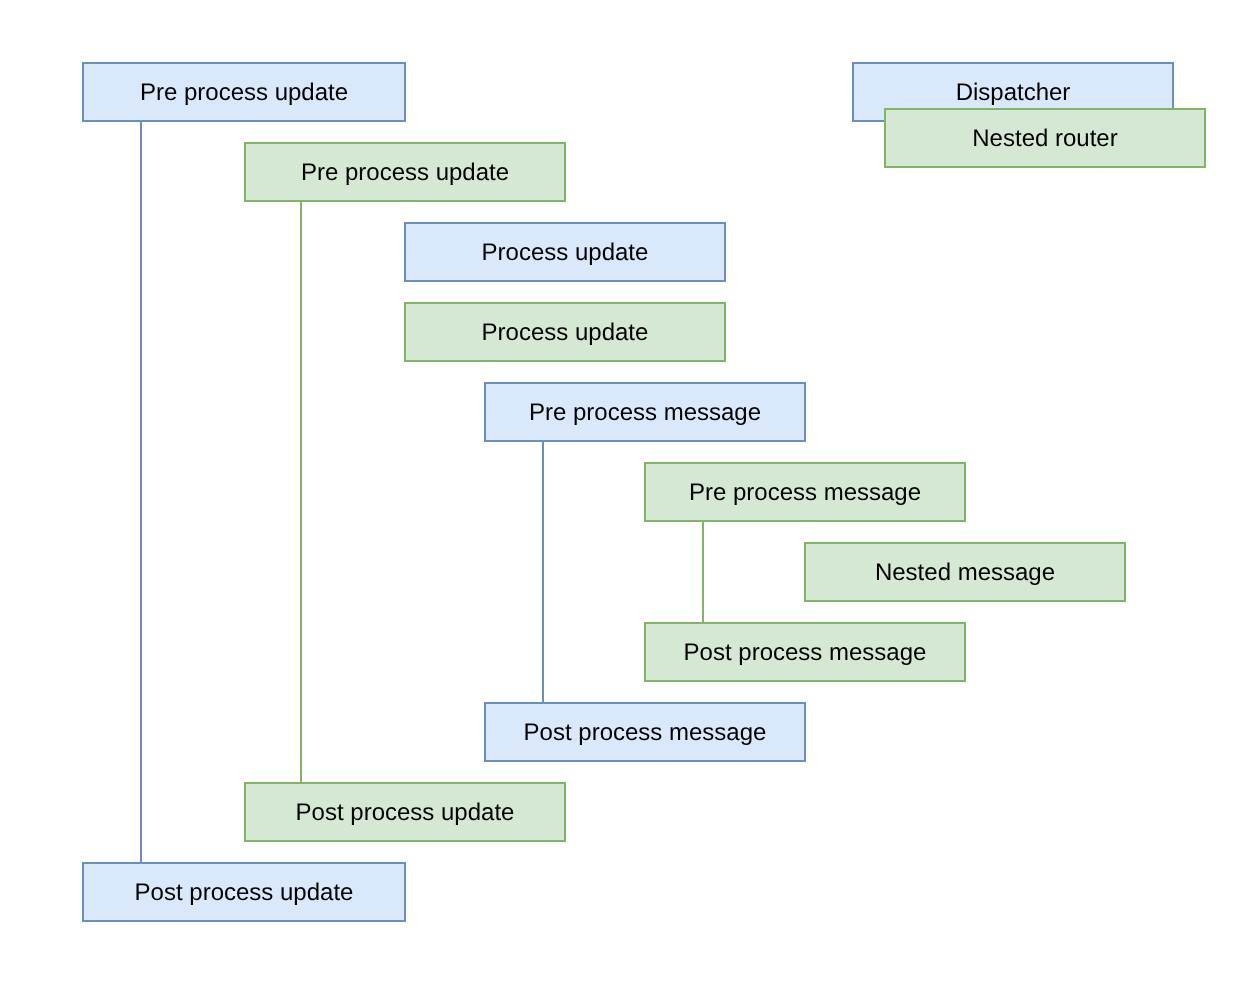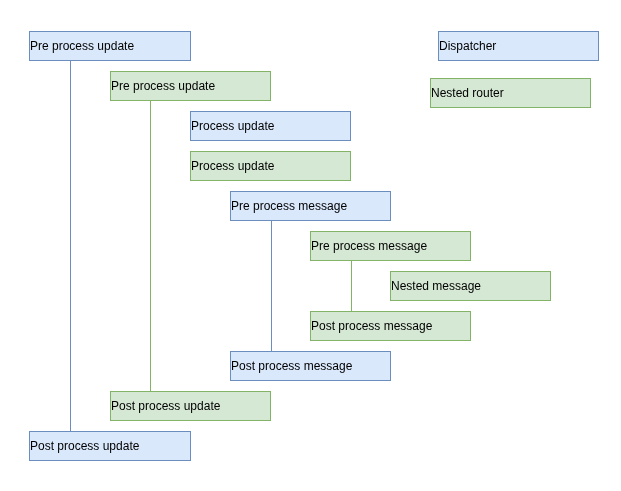--- a/index.html
+++ b/index.html
@@ -17,27 +17,28 @@
     background: #ffffff;
     overflow: hidden;
   }
   .node {
     position: absolute;
     box-sizing: border-box;
     border-width: 1px;
     border-style: solid;
     display: flex;
     align-items: center;
-    justify-content: flex-start;
+    justify-content: center;
     font-size: 12px;
     line-height: 1.2;
     color: #000000;
     text-align: center;
     white-space: nowrap;
     z-index: 2;
+    margin-left: 12px;
   }
   .node.blue {
     background: #dae8fc;
     border-color: #6c8ebf;
   }
   .node.green {
     background: #d5e8d4;
     border-color: #82b366;
   }
   .edge {
@@ -88,21 +89,21 @@
       <span>Post process message</span>
     </div>
   <div class="node green" style="left:110px; top:391px; width:161px; height:30px;">
       <span>Post process update</span>
     </div>
   <div class="node blue" style="left:29px;  top:431px; width:162px; height:30px;">
       <span>Post process update</span>
     </div>
 
   <div class="legend-group">
-    <div class="node blue" style="left:438px; top:31px; width:161px; height:30px;">
+    <div class="node blue" style="left:414px; top:31px; width:161px; height:30px;">
         <span>Dispatcher</span>
       </div>
-    <div class="node green" style="left:430px; top:78px; width:161px; height:30px;">
+    <div class="node green" style="left:430px; top:54px; width:161px; height:30px;">
         <span>Nested router</span>
       </div>
   </div>
 
 </div>
 
 </body></html>

